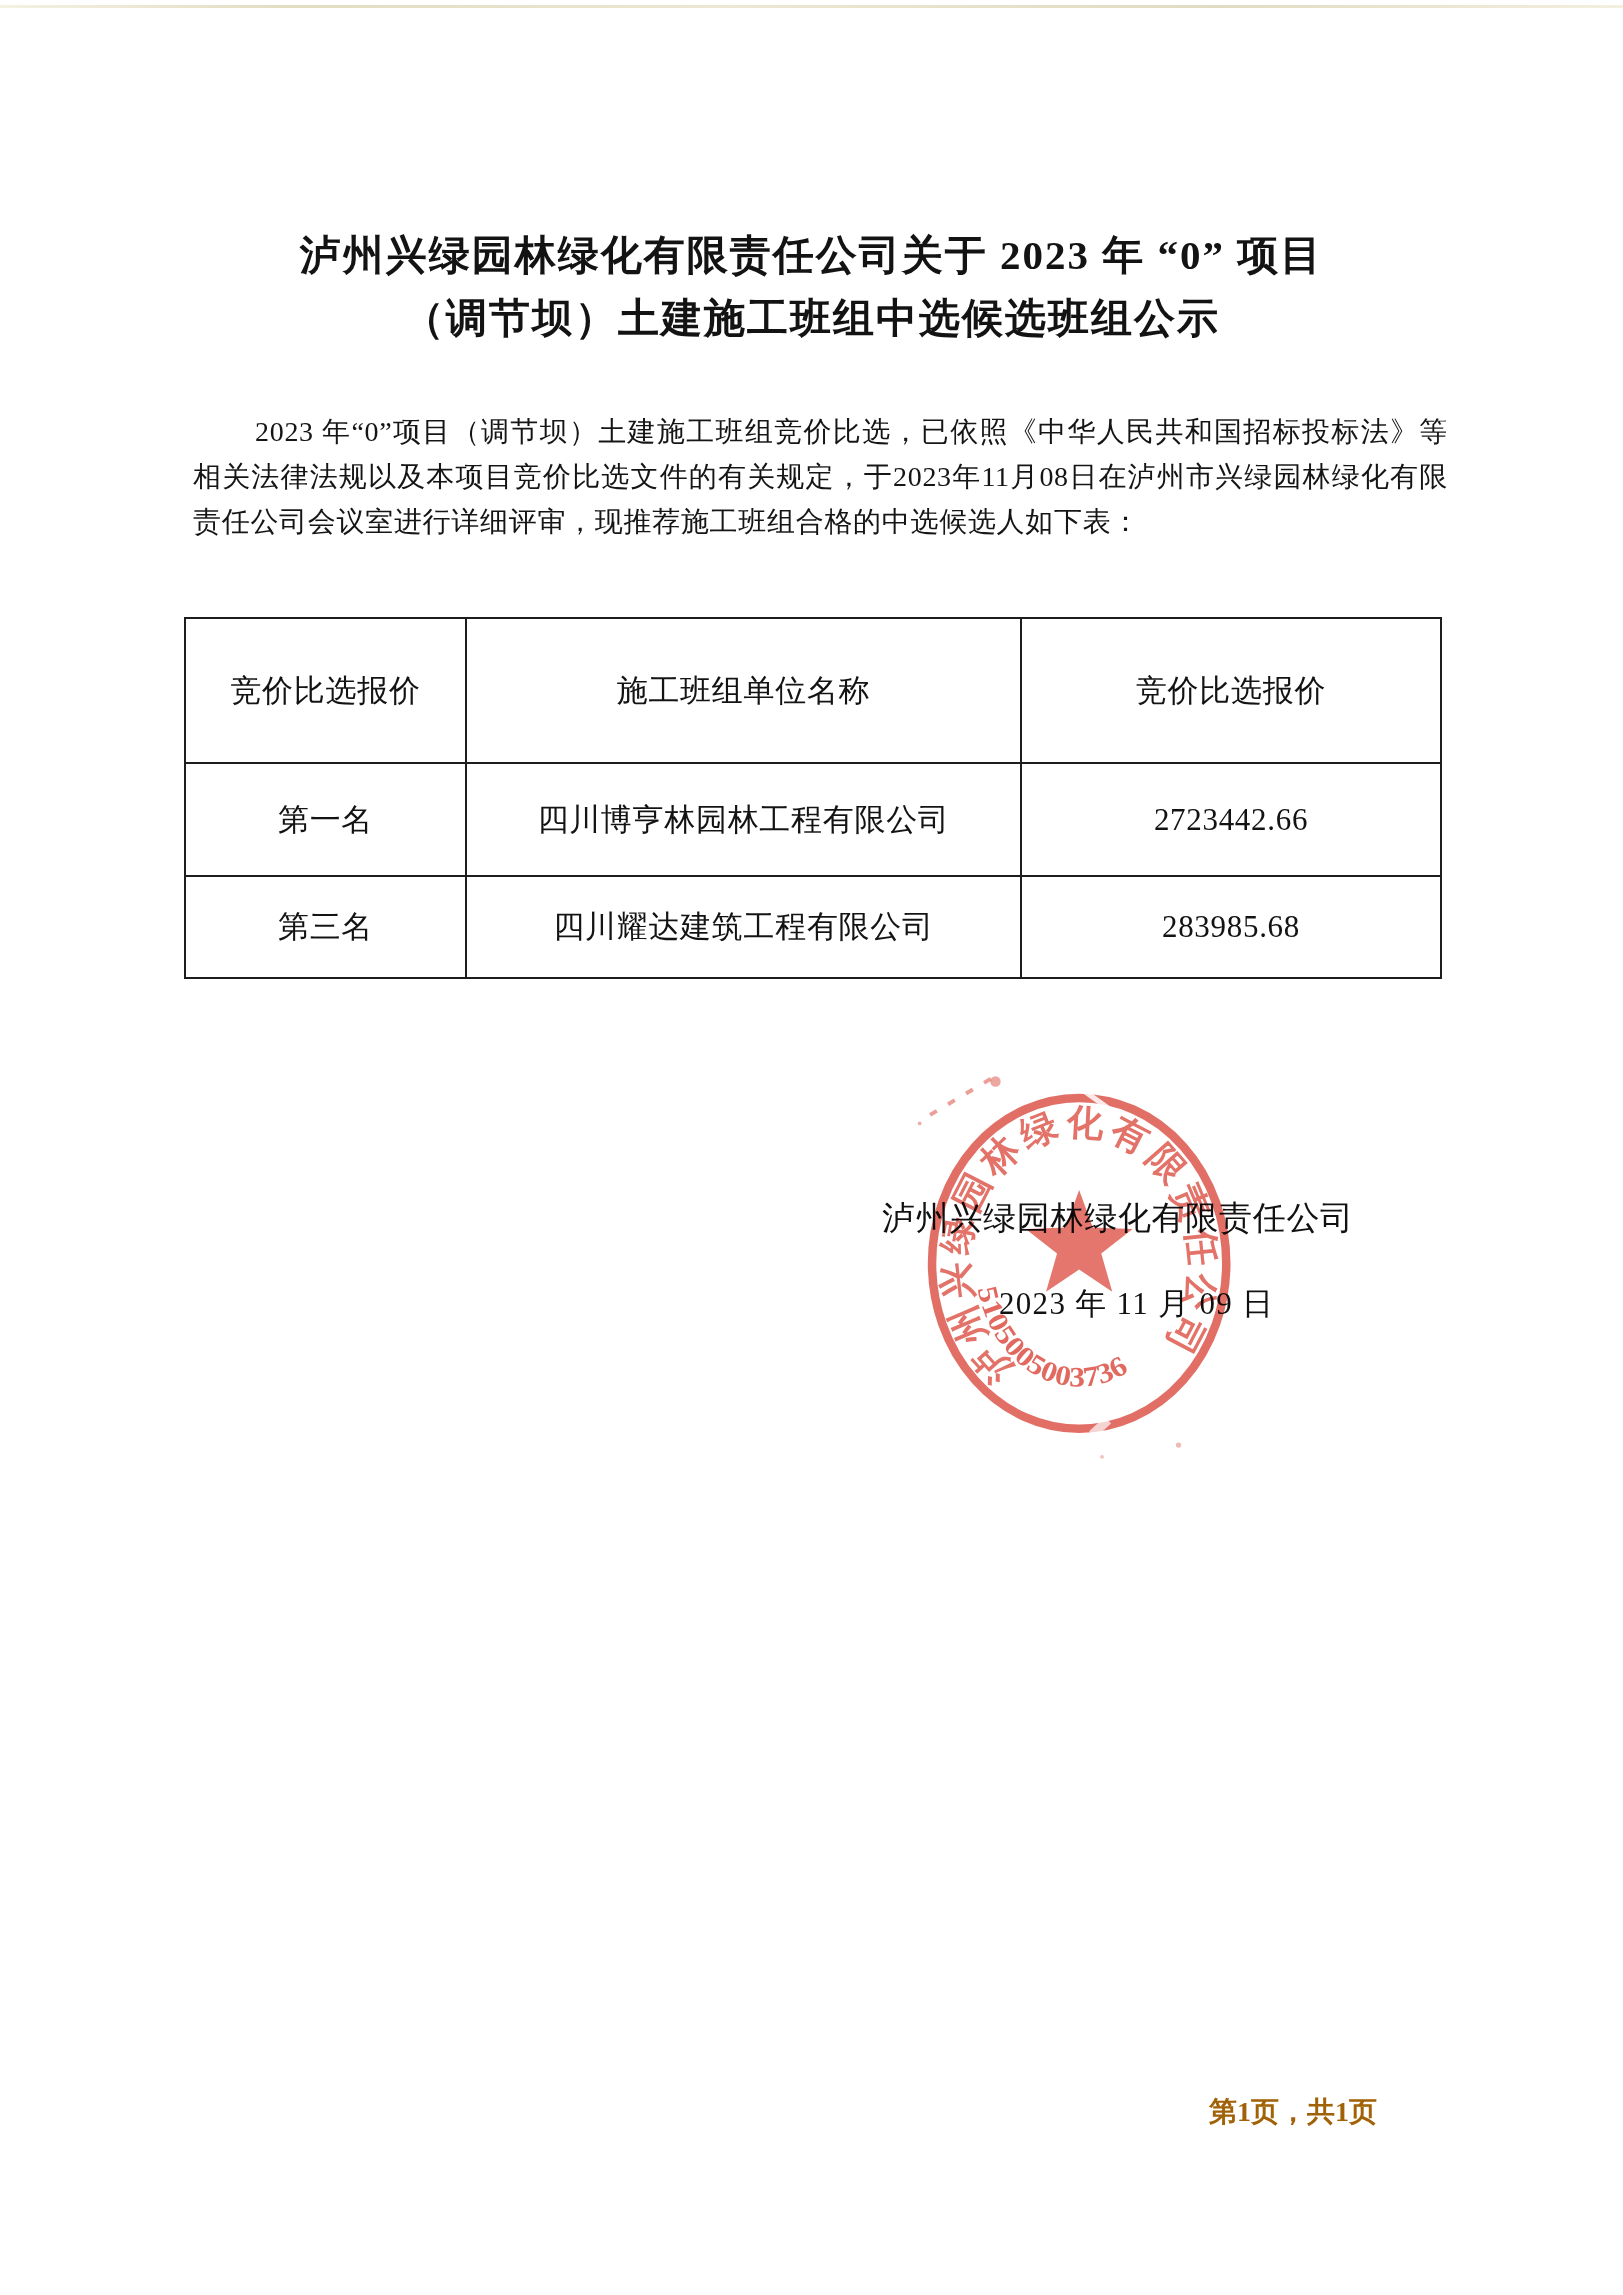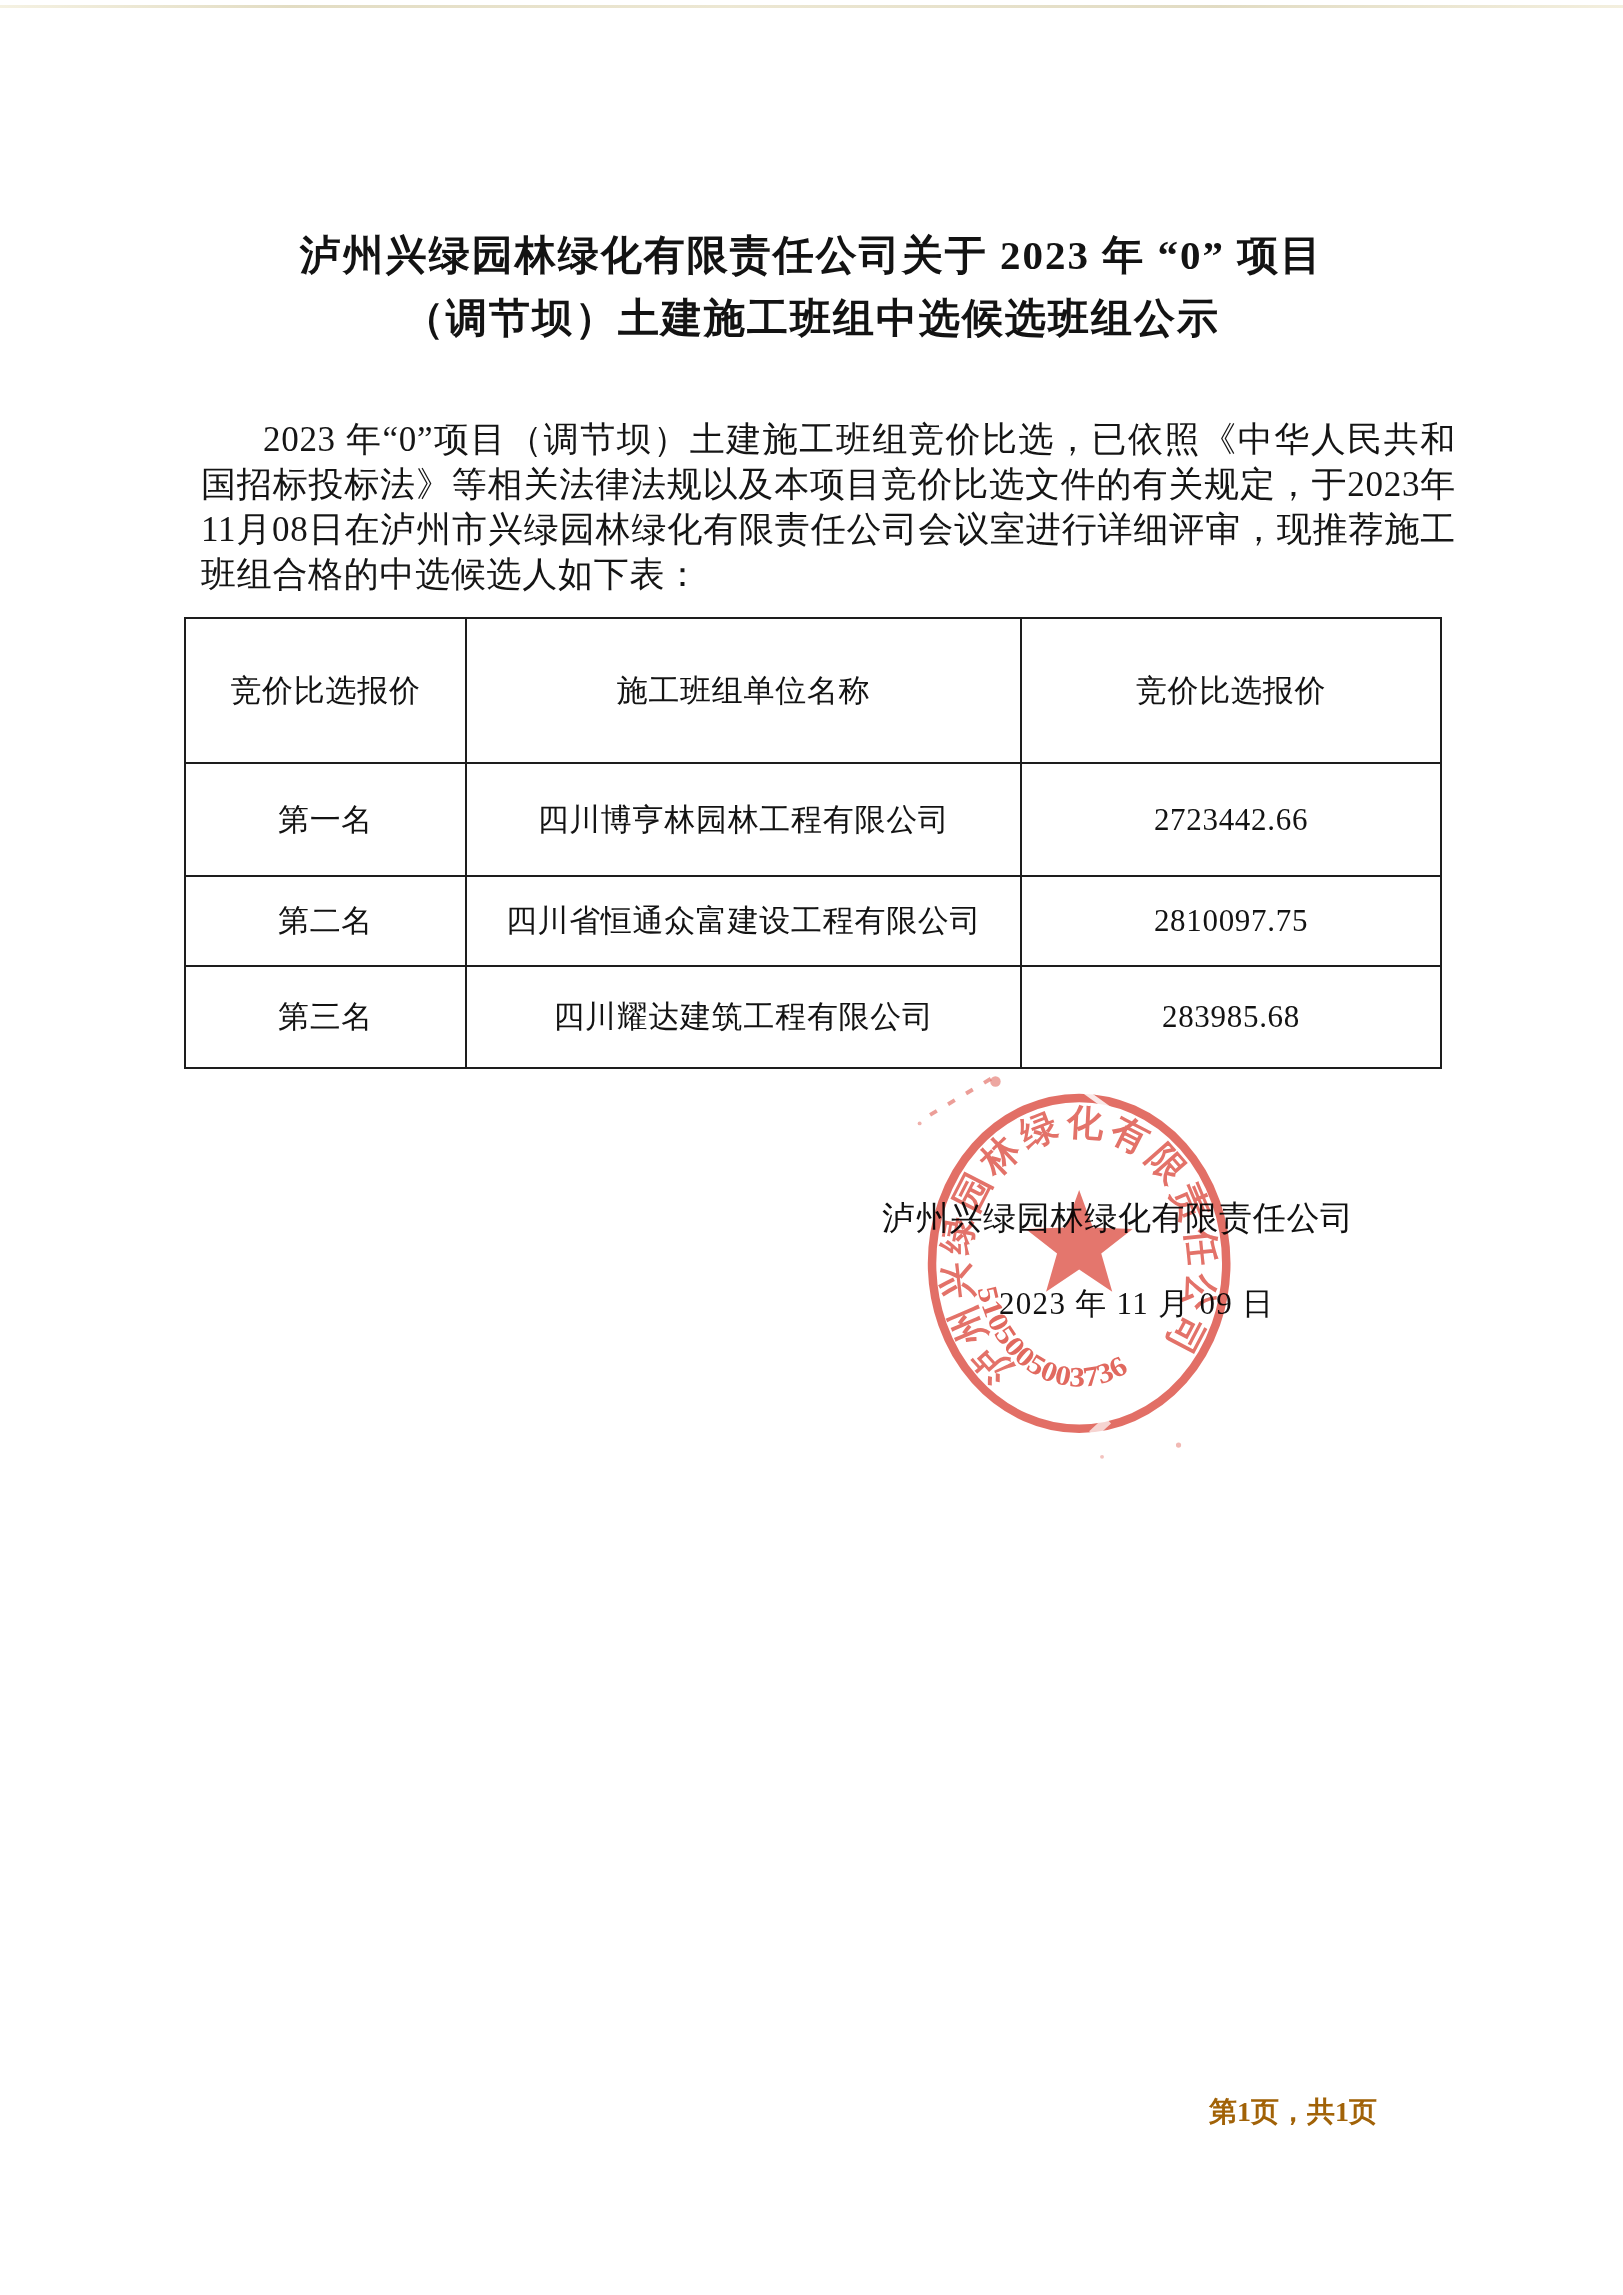--- a/index.html
+++ b/index.html
@@ -19,23 +19,23 @@
   }
   .title-line{
     position:absolute;left:0;width:1623px;
     text-align:center;font-weight:700;font-size:41px;letter-spacing:2px;
     white-space:nowrap;color:#131313;
   }
   #title1{top:228px;text-align:center;}
   #title2{top:291px;text-align:center;}
   .para{
     position:absolute;top:401px;left:185px;width:1255px;
-    font-size:35px;line-height:45px;letter-spacing:0.7px;
+    font-size:28px;line-height:45px;letter-spacing:0.7px;
     text-align:justify;text-indent:62px;color:#151515;
-    margin:16px;
+    margin:8px;
   }
   table.doc-table{
     position:absolute;top:617px;left:184px;width:1256px;
     border-collapse:collapse;table-layout:fixed;
     border:2.6px solid #1d1d1d;
   }
   table.doc-table td{
     border-left:2px solid #1d1d1d;border-right:2px solid #1d1d1d;
     border-top:2.6px solid #1d1d1d;border-bottom:2.6px solid #1d1d1d;
     text-align:center;vertical-align:middle;
@@ -88,25 +88,20 @@
     <tr class="h-row">
       <td>竞价比选报价</td>
       <td>施工班组单位名称</td>
       <td>竞价比选报价</td>
     </tr>
     <tr class="r1">
       <td>第一名</td>
       <td>四川博亨林园林工程有限公司</td>
       <td class="price">2723442.66</td>
     </tr>
-    <tr class="r2">
-      <td>第二名</td>
-      <td>四川省恒通众富建设工程有限公司</td>
-      <td class="price">2810097.75</td>
-    </tr>
     <tr class="r3">
       <td>第三名</td>
       <td>四川耀达建筑工程有限公司</td>
       <td class="price">283985.68</td>
     </tr>
   </tbody>
 </table>
 
 <div class="sig-company">泸州兴绿园林绿化有限责任公司</div>
 <div class="sig-date">2023 年 11 月 09 日</div>

